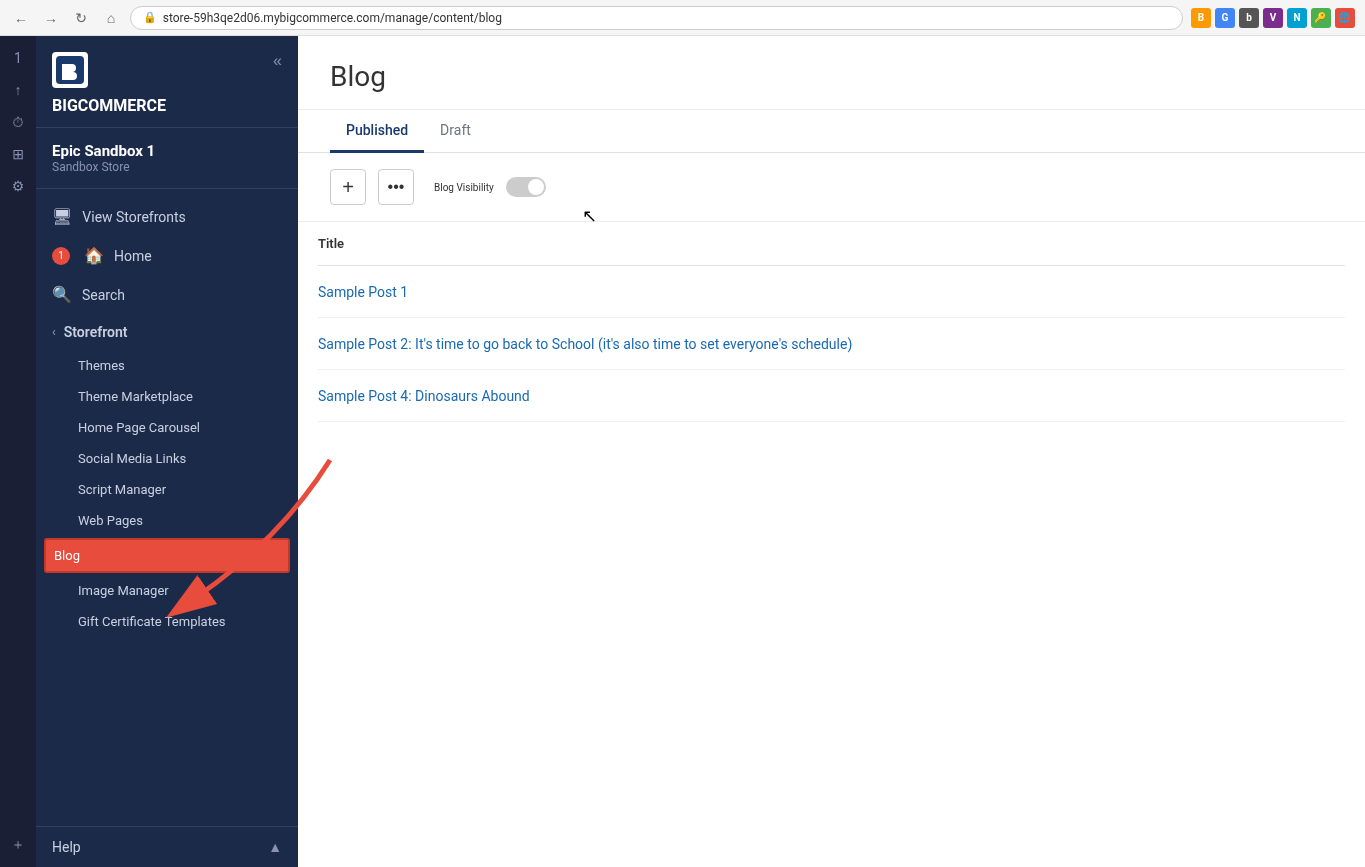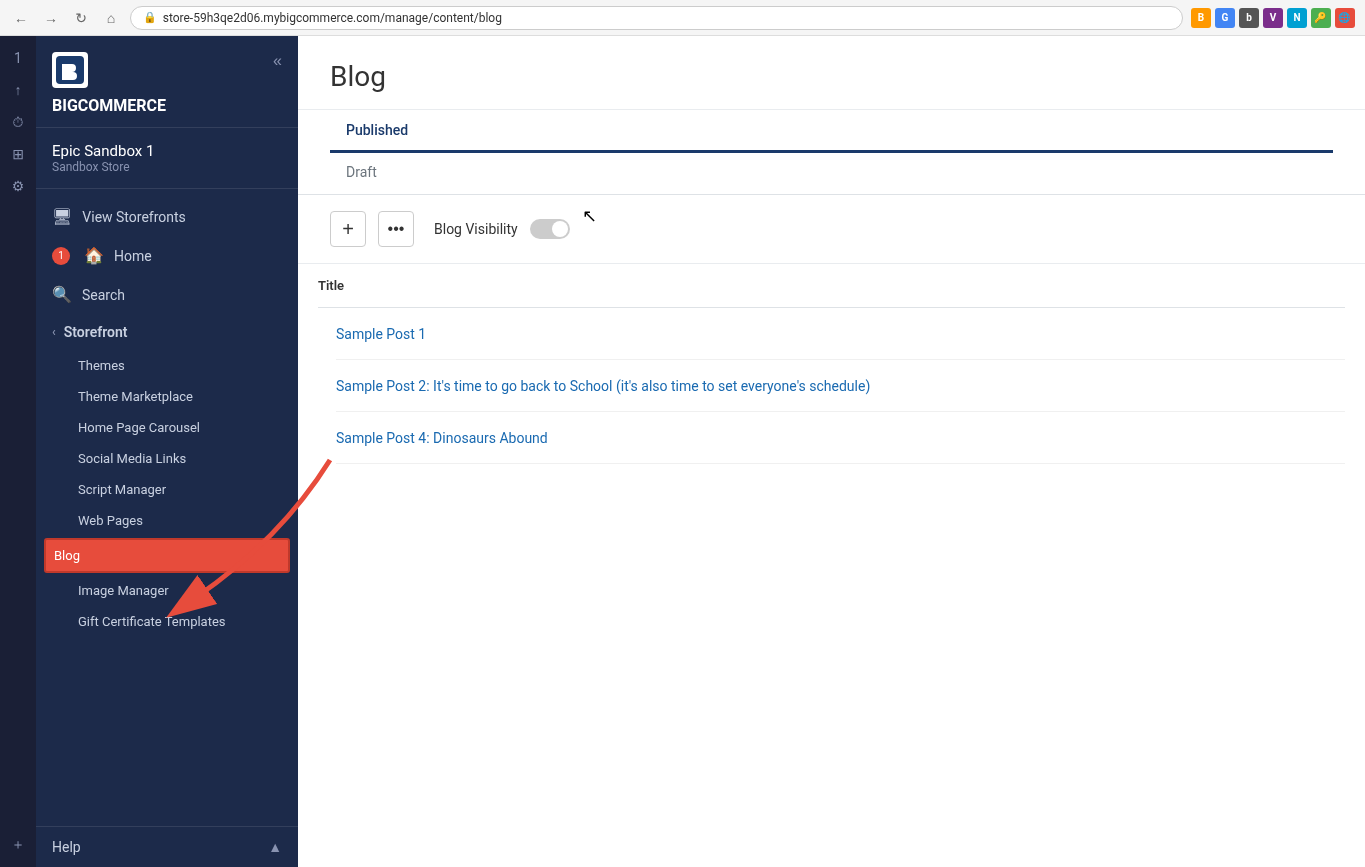--- a/index.html
+++ b/index.html
@@ -111,21 +111,21 @@
     }
     .logo-text { font-size: 16px; font-weight: 700; color: #fff; }
     .collapse-btn {
       background: transparent; border: none; color: #8892b0; cursor: pointer; font-size: 16px;
     }
 
     .store-info {
       padding: 14px 16px;
       border-bottom: 1px solid rgba(255,255,255,0.1);
     }
-    .store-name { font-size: 15px; font-weight: 400; color: #fff; }
+    .store-name { font-size: 15px; font-weight: 700; color: #fff; }
     .store-type { font-size: 12px; color: #8892b0; }
 
     .sidebar-nav {
       padding: 8px 0;
       flex: 1;
     }
     .nav-item {
       display: flex;
       align-items: center;
       gap: 10px;
@@ -202,21 +202,20 @@
       font-weight: 400;
       color: #333;
     }
 
     
     .tabs-bar {
       display: flex;
       gap: 0;
       padding: 0 32px;
       border-bottom: 1px solid #dee2e6;
-      flex-direction: column;
     }
     .tab {
       padding: 12px 16px;
       font-size: 14px;
       color: #6c757d;
       cursor: pointer;
       border-bottom: 3px solid transparent;
       margin-bottom: -1px;
     }
     .tab.active {
@@ -247,21 +246,21 @@
       width: 36px; height: 36px;
       border: 1px solid #ccc;
       border-radius: 4px;
       background: #fff;
       font-size: 16px;
       color: #333;
       cursor: pointer;
       display: flex; align-items: center; justify-content: center;
     }
     .visibility-label {
-      font-size: 14px;
+      font-size: 10px;
       color: #333;
       margin-left: 8px;
     }
     .toggle-switch {
       width: 40px; height: 20px;
       background: #ccc;
       border-radius: 10px;
       position: relative;
       cursor: pointer;
     }
@@ -284,21 +283,20 @@
       padding: 14px 0;
       font-size: 13px;
       font-weight: 600;
       color: #333;
       border-bottom: 1px solid #dee2e6;
     }
     .blog-post-row {
       padding: 16px 0;
       border-bottom: 1px solid #f0f0f0;
       cursor: pointer;
-      margin-left: 18px;
     }
     .blog-post-link {
       color: #1a6ab1;
       font-size: 14px;
       text-decoration: none;
     }
 
     
     .cursor {
       position: absolute;

